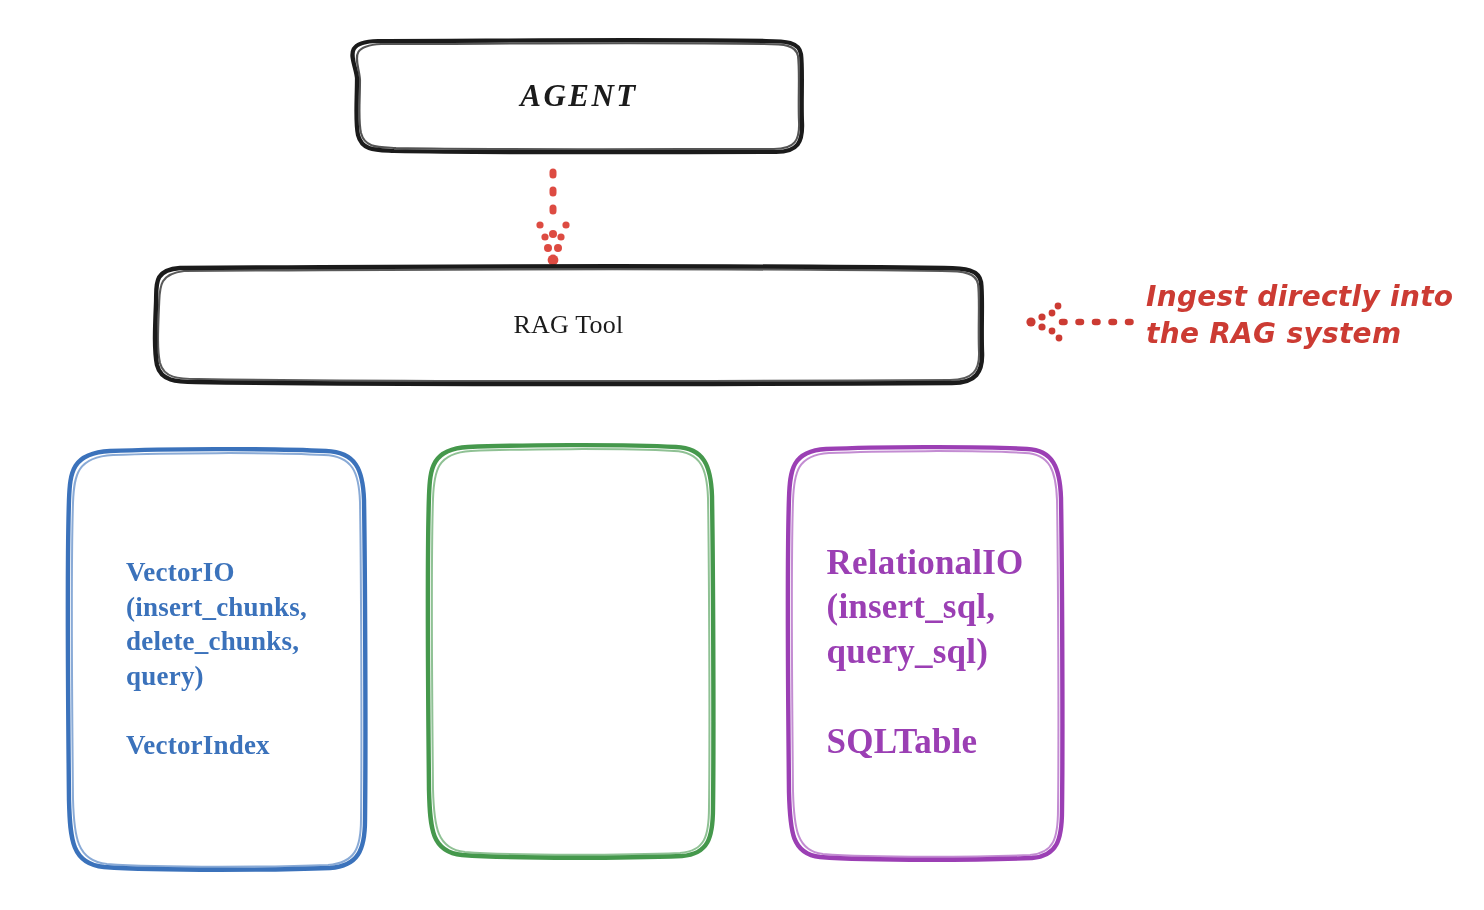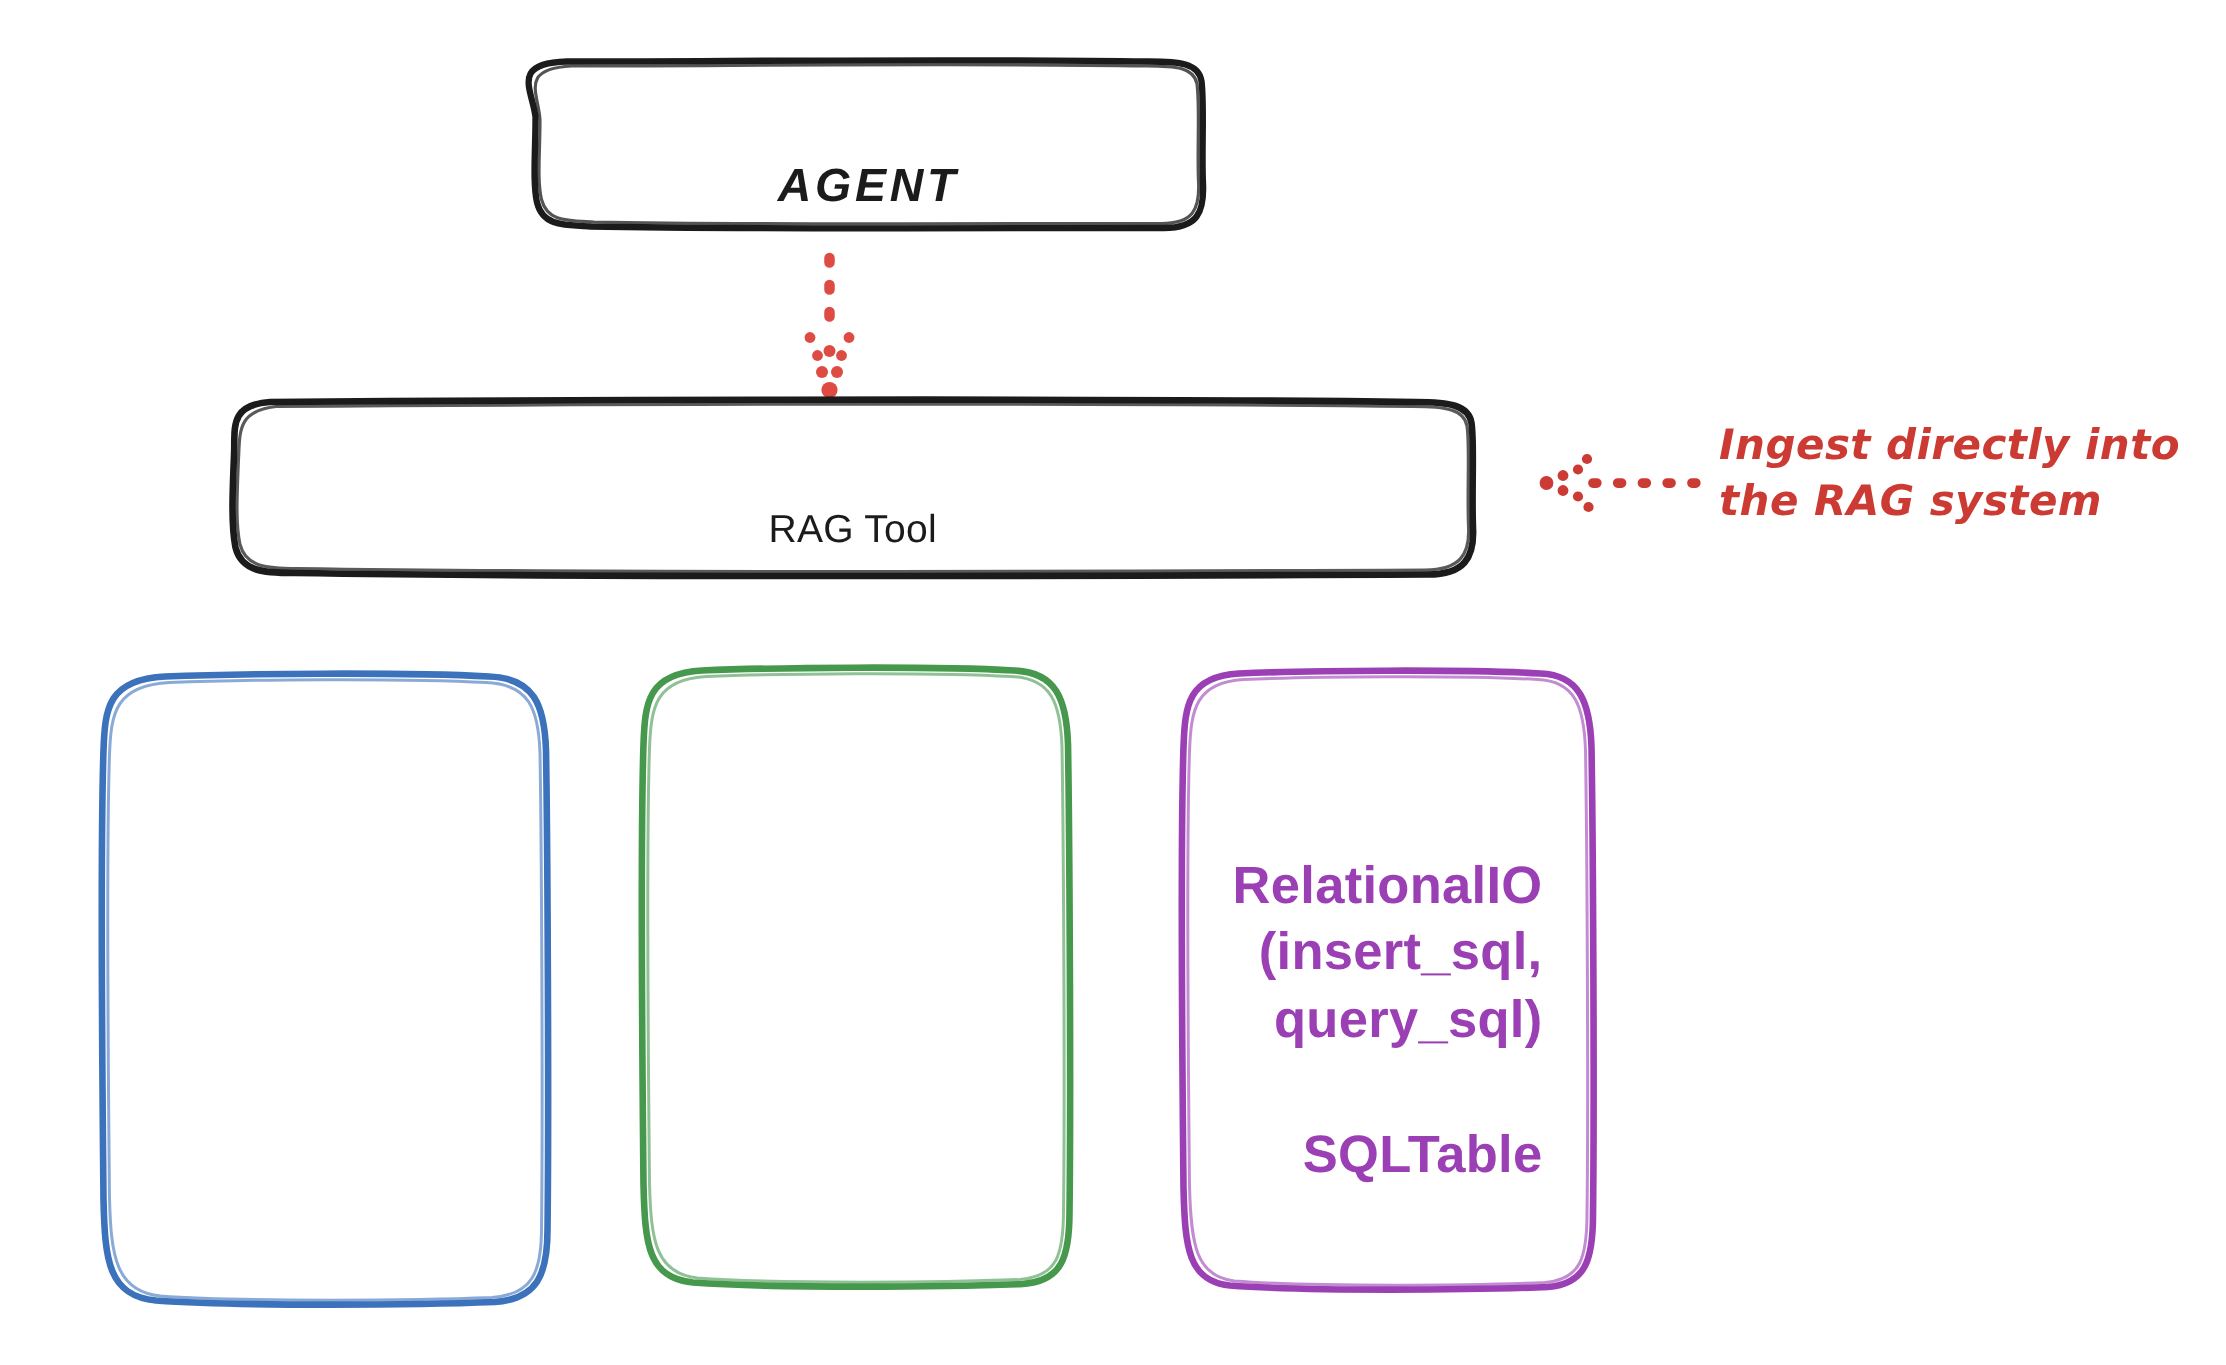--- a/index.html
+++ b/index.html
@@ -23,26 +23,25 @@
     top: 0;
     width: 1484px;
     height: 910px;
     pointer-events: none;
   }
   .node-label {
     position: absolute;
     display: flex;
     align-items: center;
     justify-content: center;
-    text-align: right;
-    font-family: Liberation Sans, sans-serif;
+    text-align: left;
+    font-family: Liberation Serif, serif;
     line-height: 1.28;
     white-space: pre-line;
     letter-spacing: 0.2px;
-    margin-top: 28px;
   }
   
   #agent-label {
     left: 356px; top: 40px;
     width: 446px; height: 112px;
     font-size: 31px;
     font-style: italic;
     font-weight: 700;
     letter-spacing: 2.5px;
     color: #1b1b1b;
@@ -226,20 +225,26 @@
                C 1059 732, 1058 559, 1057 500
                C 1056 471, 1050 454, 1025 453
                C 975 450, 874 451, 829 453 Z" fill="none" stroke="#9b3fb4" stroke-width="2.0" stroke-linecap="round" stroke-linejoin="round" opacity="0.6"></path>
     </g>
   </svg>
 
   <div class="node-label" id="agent-label">AGENT</div>
 
   <div class="node-label" id="ragtool-label">RAG Tool</div>
 
+  <div class="node-label" id="vectorio-label">VectorIO
+(insert_chunks,
+delete_chunks,
+query)
+
+VectorIndex</div>
 
 
   <div class="node-label" id="relationalio-label">RelationalIO
 (insert_sql,
 query_sql)
 
 SQLTable</div>
 
   <div id="ingest-note">Ingest directly into
 the RAG system</div>

